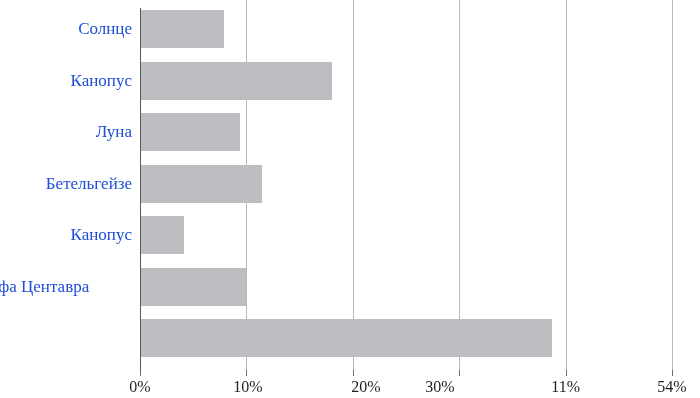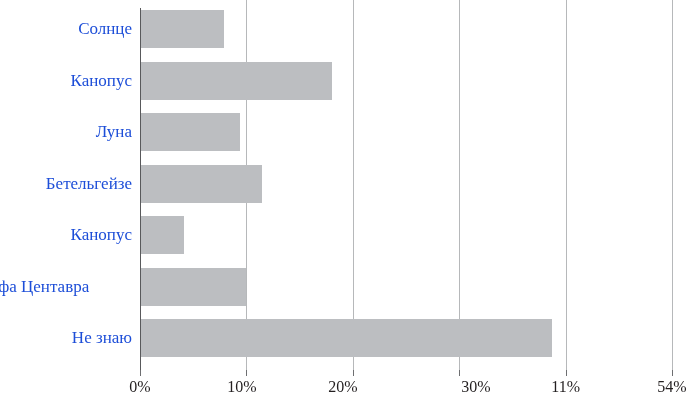--- a/index.html
+++ b/index.html
@@ -152,31 +152,30 @@
 
   <div class="axis-spine"></div>
 
   <div class="cat-labels" id="cat-labels">
       <div class="cat-label" style="top: 10px;">Солнце</div>
       <div class="cat-label" style="top: 61.5px;">Канопус</div>
       <div class="cat-label" style="top: 113px; text-align: right;">Луна</div>
       <div class="cat-label" style="top: 164.5px;">Бетельгейзе</div>
       <div class="cat-label" style="top: 216px;">Канопус</div>
       <div class="cat-label clipped" style="top: 267.5px;">льфа Центавра</div>
-      <div class="cat-label" style="top: 319px;">Не знаю</div>
     </div>
 
   <div id="xaxis">
       <div class="tick-mark" style="left: 140px;"></div>
       <div class="tick-label" style="left: 140px;">0%</div>
       <div class="tick-mark" style="left: 246.4px;"></div>
-      <div class="tick-label" style="left: 242px; font-family: Liberation Serif, serif;">10%</div>
+      <div class="tick-label" style="left: 248px; font-family: Liberation Serif, serif;">10%</div>
       <div class="tick-mark" style="left: 352.8px;"></div>
-      <div class="tick-label" style="left: 343px;">20%</div>
+      <div class="tick-label" style="left: 366px;">20%</div>
       <div class="tick-mark" style="left: 459.2px;"></div>
-      <div class="tick-label" style="left: 476px;">30%</div>
+      <div class="tick-label" style="left: 440px;">30%</div>
       <div class="tick-mark" style="left: 565.6px;"></div>
       <div class="tick-label" style="left: 565.6px;">11%</div>
       <div class="tick-mark" style="left: 672px;"></div>
       <div class="tick-label" style="left: 672px;">54%</div>
     </div>
 
 </div>
 
 </body></html>

